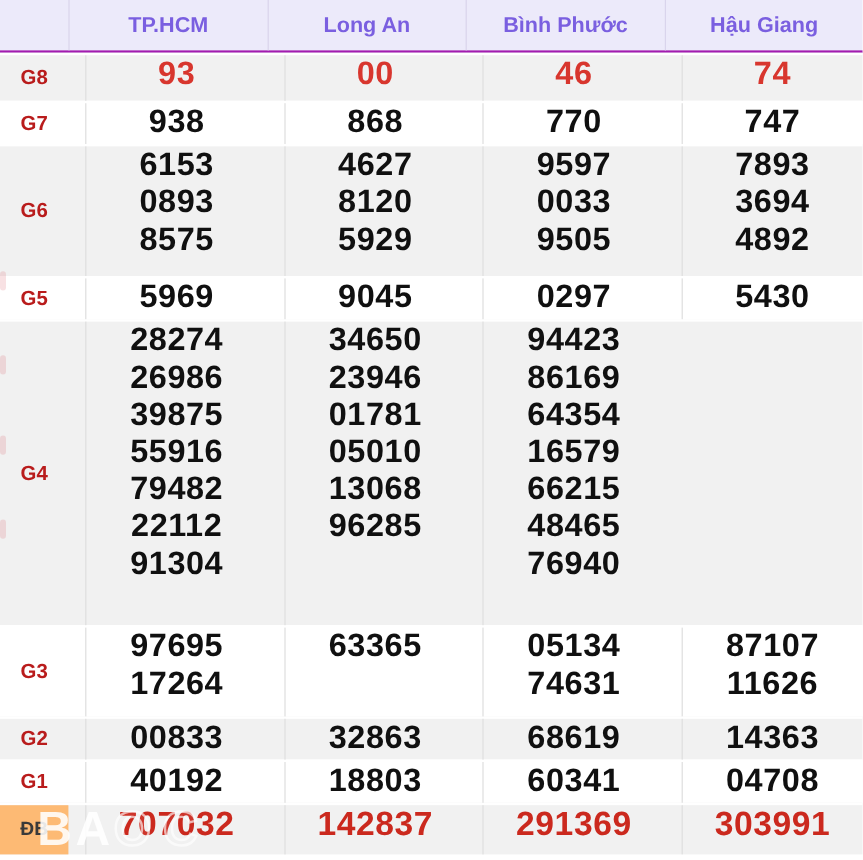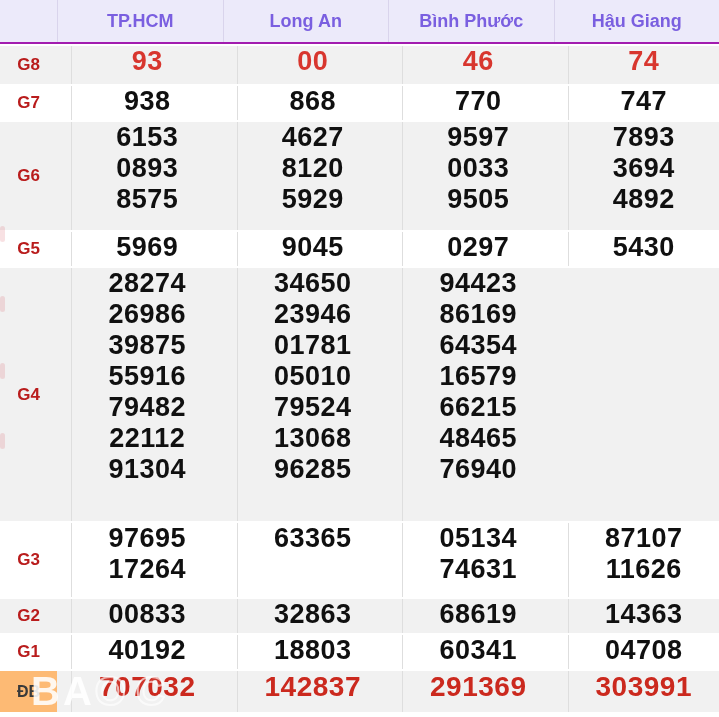--- a/index.html
+++ b/index.html
@@ -176,21 +176,20 @@
       <div class="line">55916</div>
       <div class="line">79482</div>
       <div class="line">22112</div>
       <div class="line">91304</div>
     </div>
     <div class="val-cell">
       <div class="line">34650</div>
       <div class="line">23946</div>
       <div class="line">01781</div>
       <div class="line">05010</div>
-      <div class="line">79524</div>
       <div class="line">13068</div>
       <div class="line">96285</div>
     </div>
     <div class="val-cell">
       <div class="line">94423</div>
       <div class="line">86169</div>
       <div class="line">64354</div>
       <div class="line">16579</div>
       <div class="line">66215</div>
       <div class="line">48465</div>

